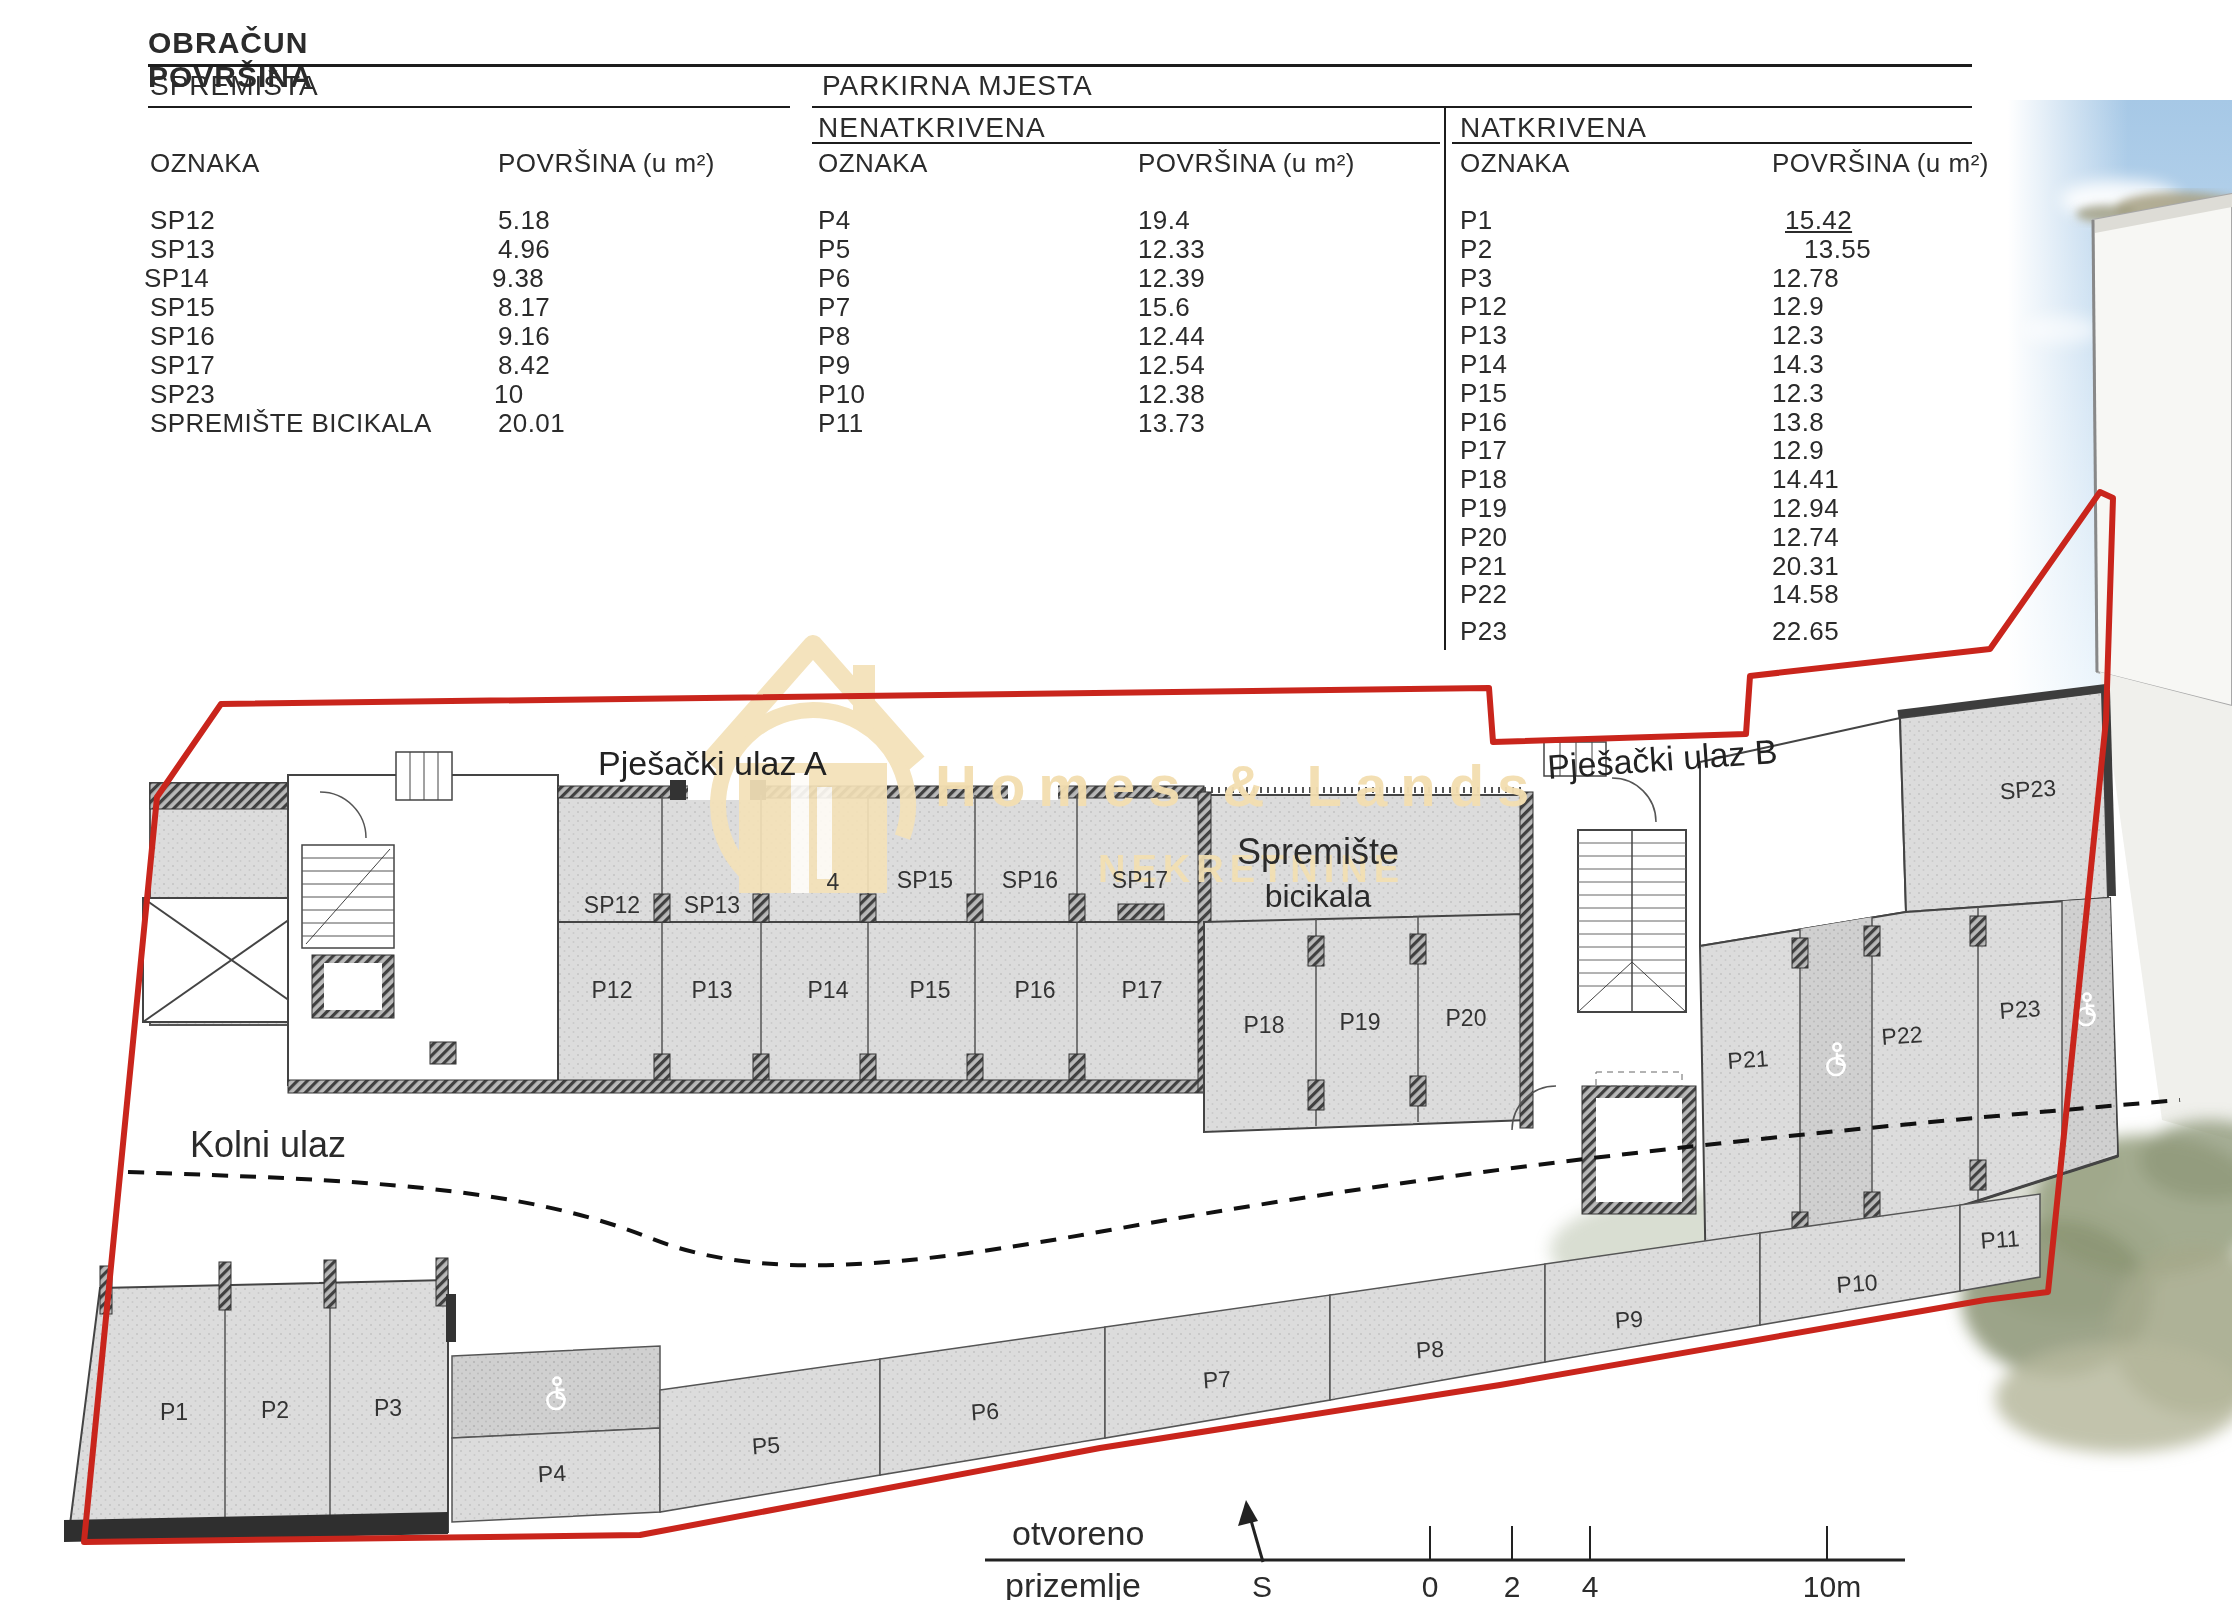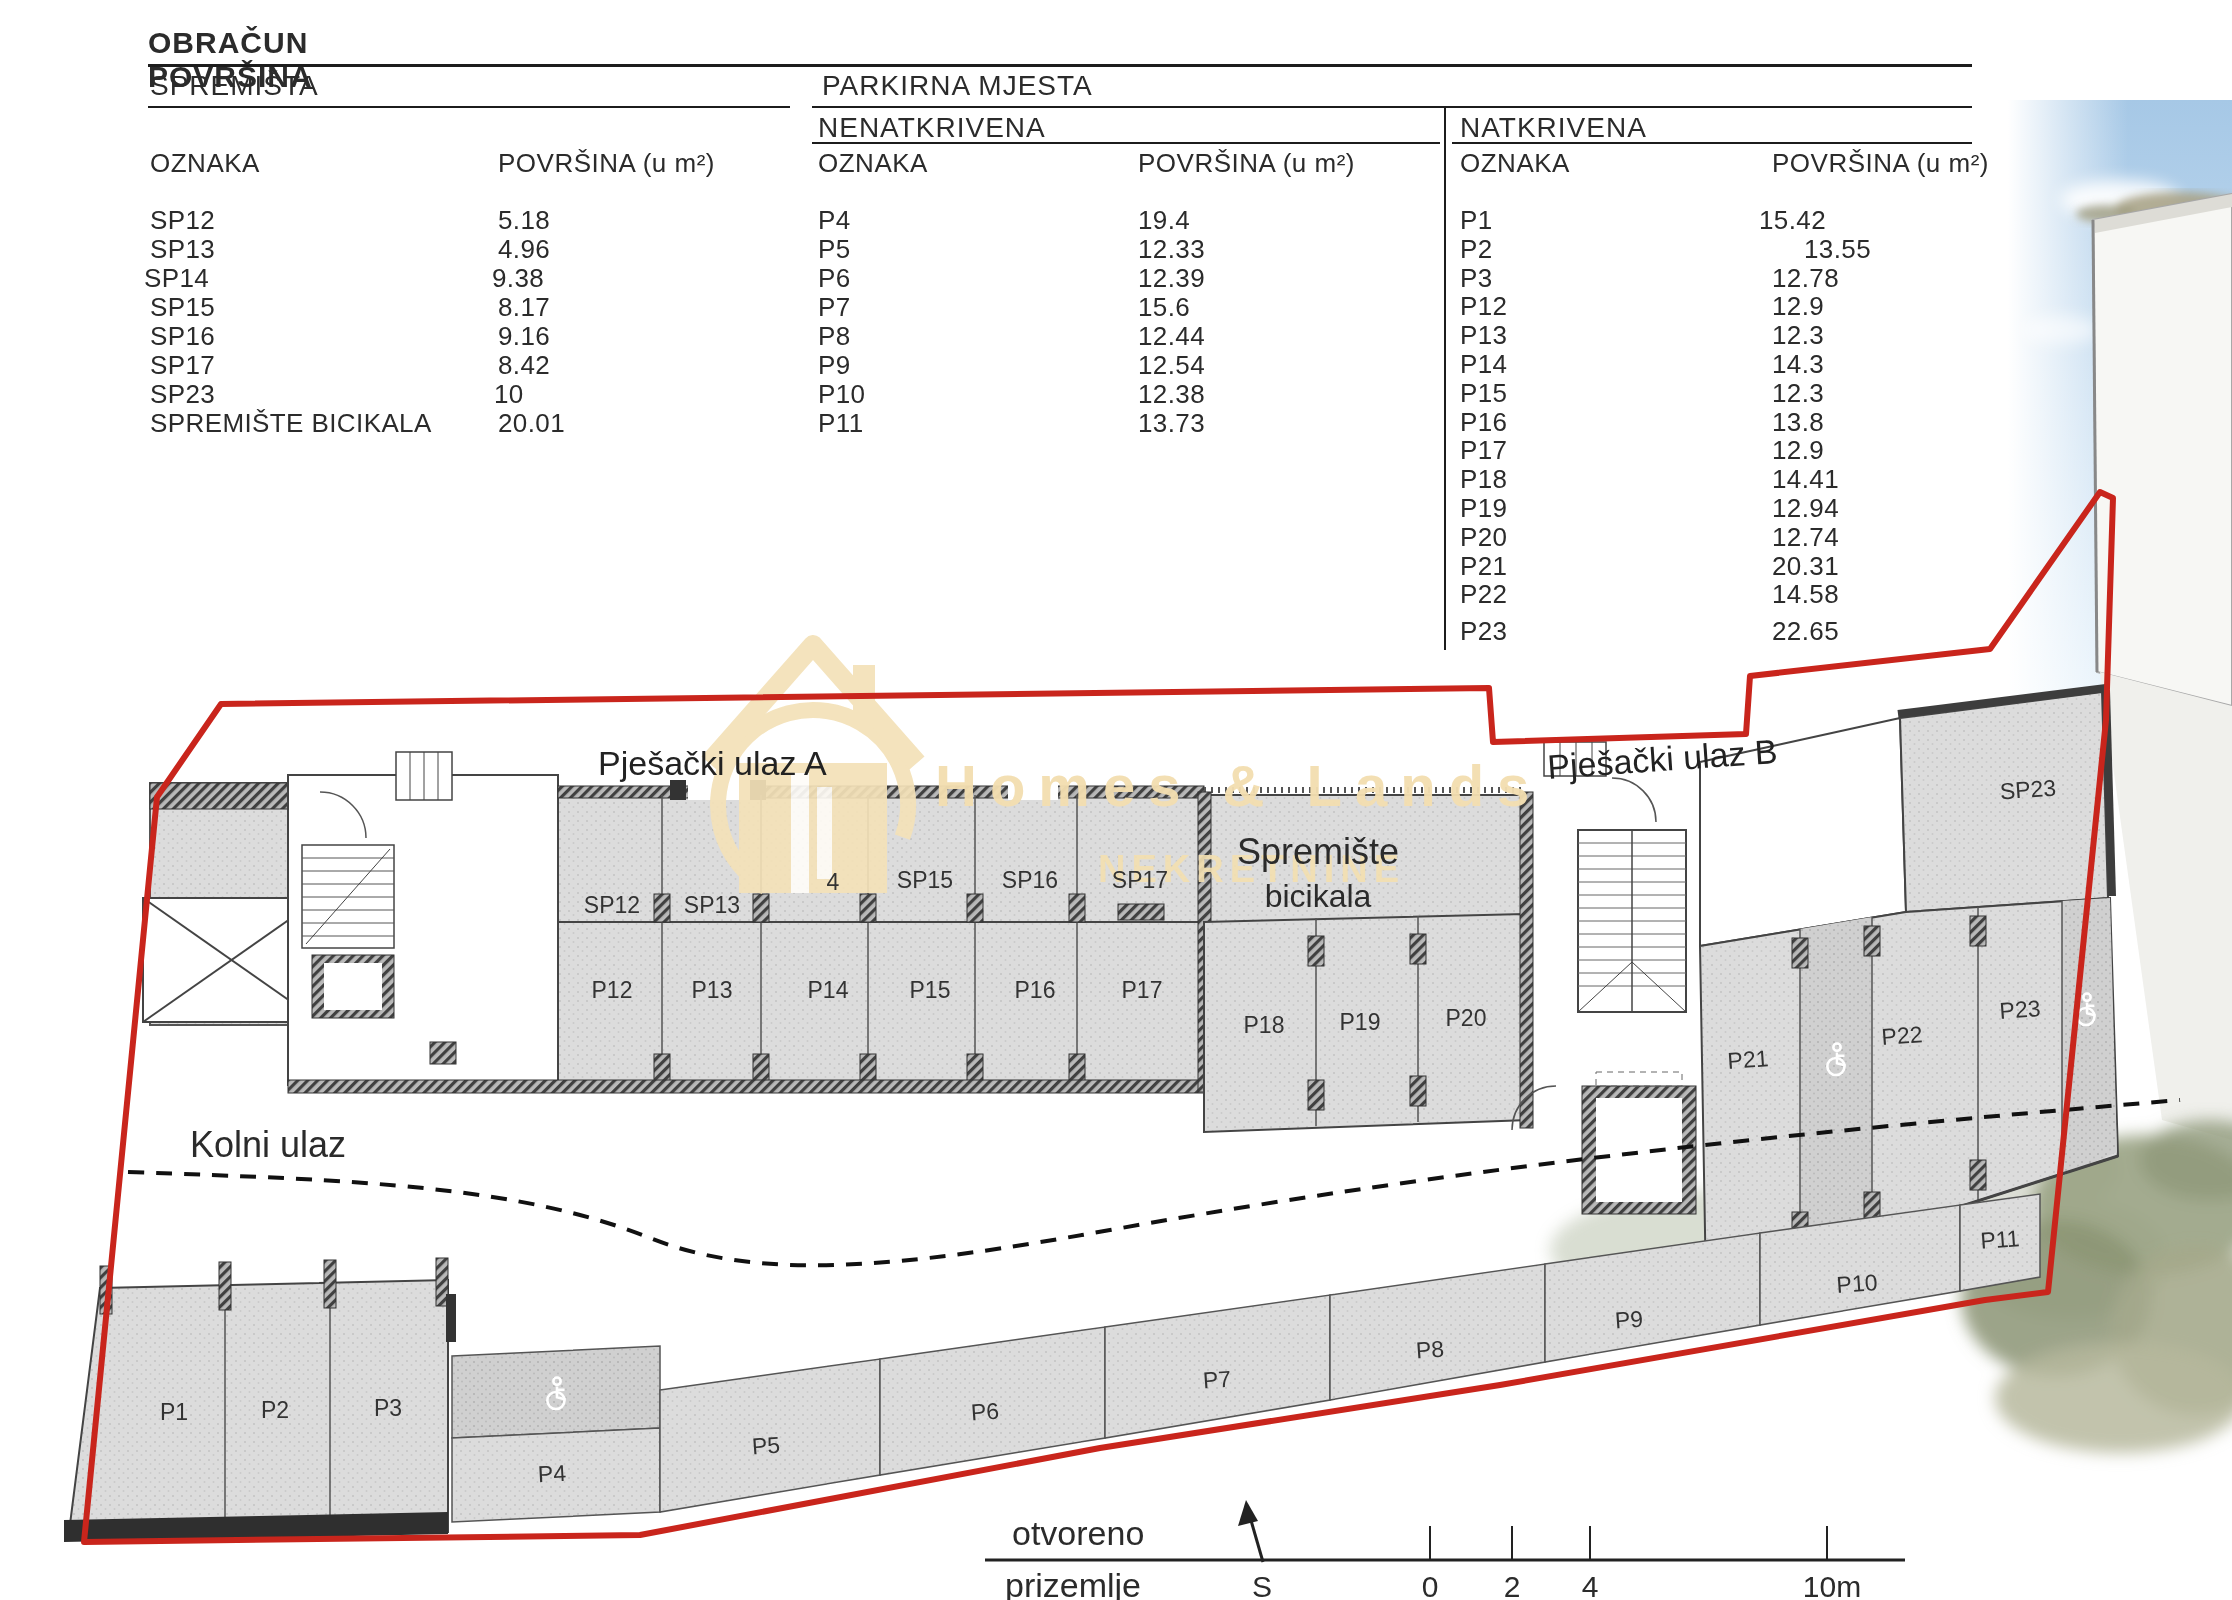--- a/index.html
+++ b/index.html
@@ -321,21 +321,21 @@
         <div class="trow" style="left: 818px; top: 205px;"><span>P4</span><span class="v" style="left: 320px;">19.4</span></div>
         <div class="trow" style="left: 818px; top: 234px;"><span>P5</span><span class="v" style="left: 320px;">12.33</span></div>
         <div class="trow" style="left: 818px; top: 263px;"><span>P6</span><span class="v" style="left: 320px;">12.39</span></div>
         <div class="trow" style="left: 818px; top: 292px;"><span>P7</span><span class="v" style="left: 320px;">15.6</span></div>
         <div class="trow" style="left: 818px; top: 321px;"><span>P8</span><span class="v" style="left: 320px;">12.44</span></div>
         <div class="trow" style="left: 818px; top: 350px;"><span>P9</span><span class="v" style="left: 320px;">12.54</span></div>
         <div class="trow" style="left: 818px; top: 379px;"><span>P10</span><span class="v" style="left: 320px;">12.38</span></div>
         <div class="trow" style="left: 818px; top: 408px;"><span>P11</span><span class="v" style="left: 320px;">13.73</span></div>
       </div>
     <div id="rows-nat">
-        <div class="trow" style="left: 1460px; top: 205px;"><span>P1</span><span class="v" style="left: 299px;">15.42</span></div>
+        <div class="trow" style="left: 1460px; top: 205px;"><span>P1</span><span class="v" style="left: 325px; text-decoration: underline;">15.42</span></div>
         <div class="trow" style="left: 1460px; top: 234px;"><span>P2</span><span class="v" style="left: 312px; margin-left: 32px;">13.55</span></div>
         <div class="trow" style="left: 1460px; top: 263px;"><span>P3</span><span class="v" style="left: 312px;">12.78</span></div>
         <div class="trow" style="left: 1460px; top: 291px;"><span>P12</span><span class="v" style="left: 312px;">12.9</span></div>
         <div class="trow" style="left: 1460px; top: 320px;"><span>P13</span><span class="v" style="left: 312px;">12.3</span></div>
         <div class="trow" style="left: 1460px; top: 349px;"><span>P14</span><span class="v" style="left: 312px;">14.3</span></div>
         <div class="trow" style="left: 1460px; top: 378px;"><span>P15</span><span class="v" style="left: 312px;">12.3</span></div>
         <div class="trow" style="left: 1460px; top: 407px;"><span>P16</span><span class="v" style="left: 312px;">13.8</span></div>
         <div class="trow" style="left: 1460px; top: 435px;"><span>P17</span><span class="v" style="left: 312px;">12.9</span></div>
         <div class="trow" style="left: 1460px; top: 464px;"><span>P18</span><span class="v" style="left: 312px;">14.41</span></div>
         <div class="trow" style="left: 1460px; top: 493px;"><span>P19</span><span class="v" style="left: 312px;">12.94</span></div>

